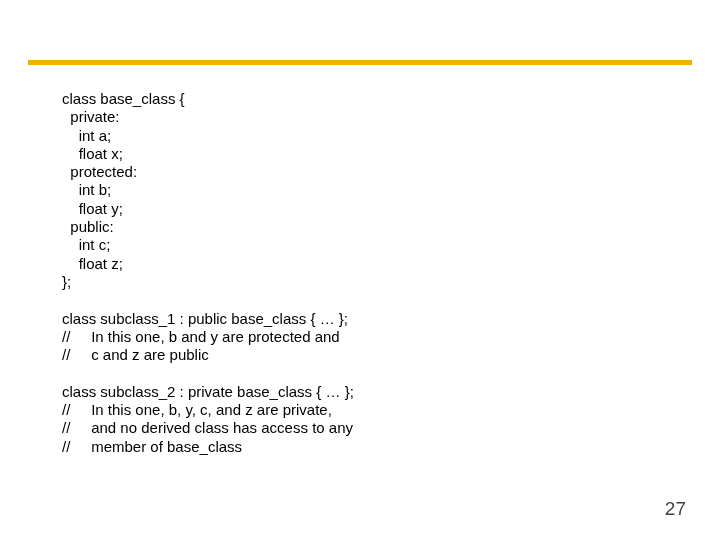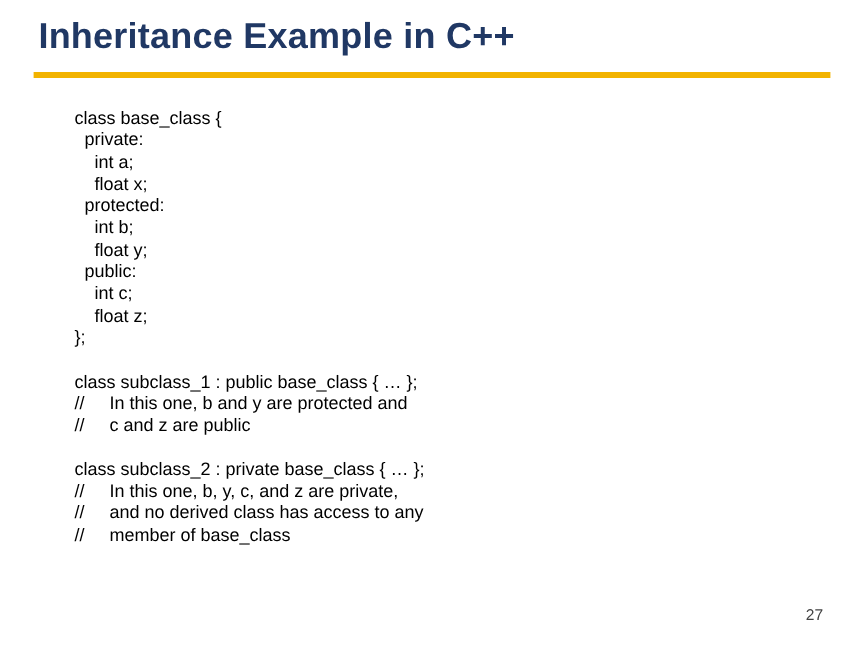--- a/index.html
+++ b/index.html
@@ -41,29 +41,28 @@
     font-family: Liberation Sans, sans-serif;
     font-size: 15px;
     line-height: 1.22;
     color: #000;
     white-space: pre;
   }
   .pagenum {
     position: absolute;
     bottom: 20px;
     right: 34px;
-    font-size: 13px;
+    font-size: 19px;
     color: #444;
   }
 </style>
 </head>
 <body>
 
 <div class="slide">
-  <div class="title">Inheritance Example in C++</div>
   <div class="rule"></div>
   <div class="code">class base_class {
   private:
     int a;
     float x;
   protected:
     int b;
     float y;
   public:
     int c;

